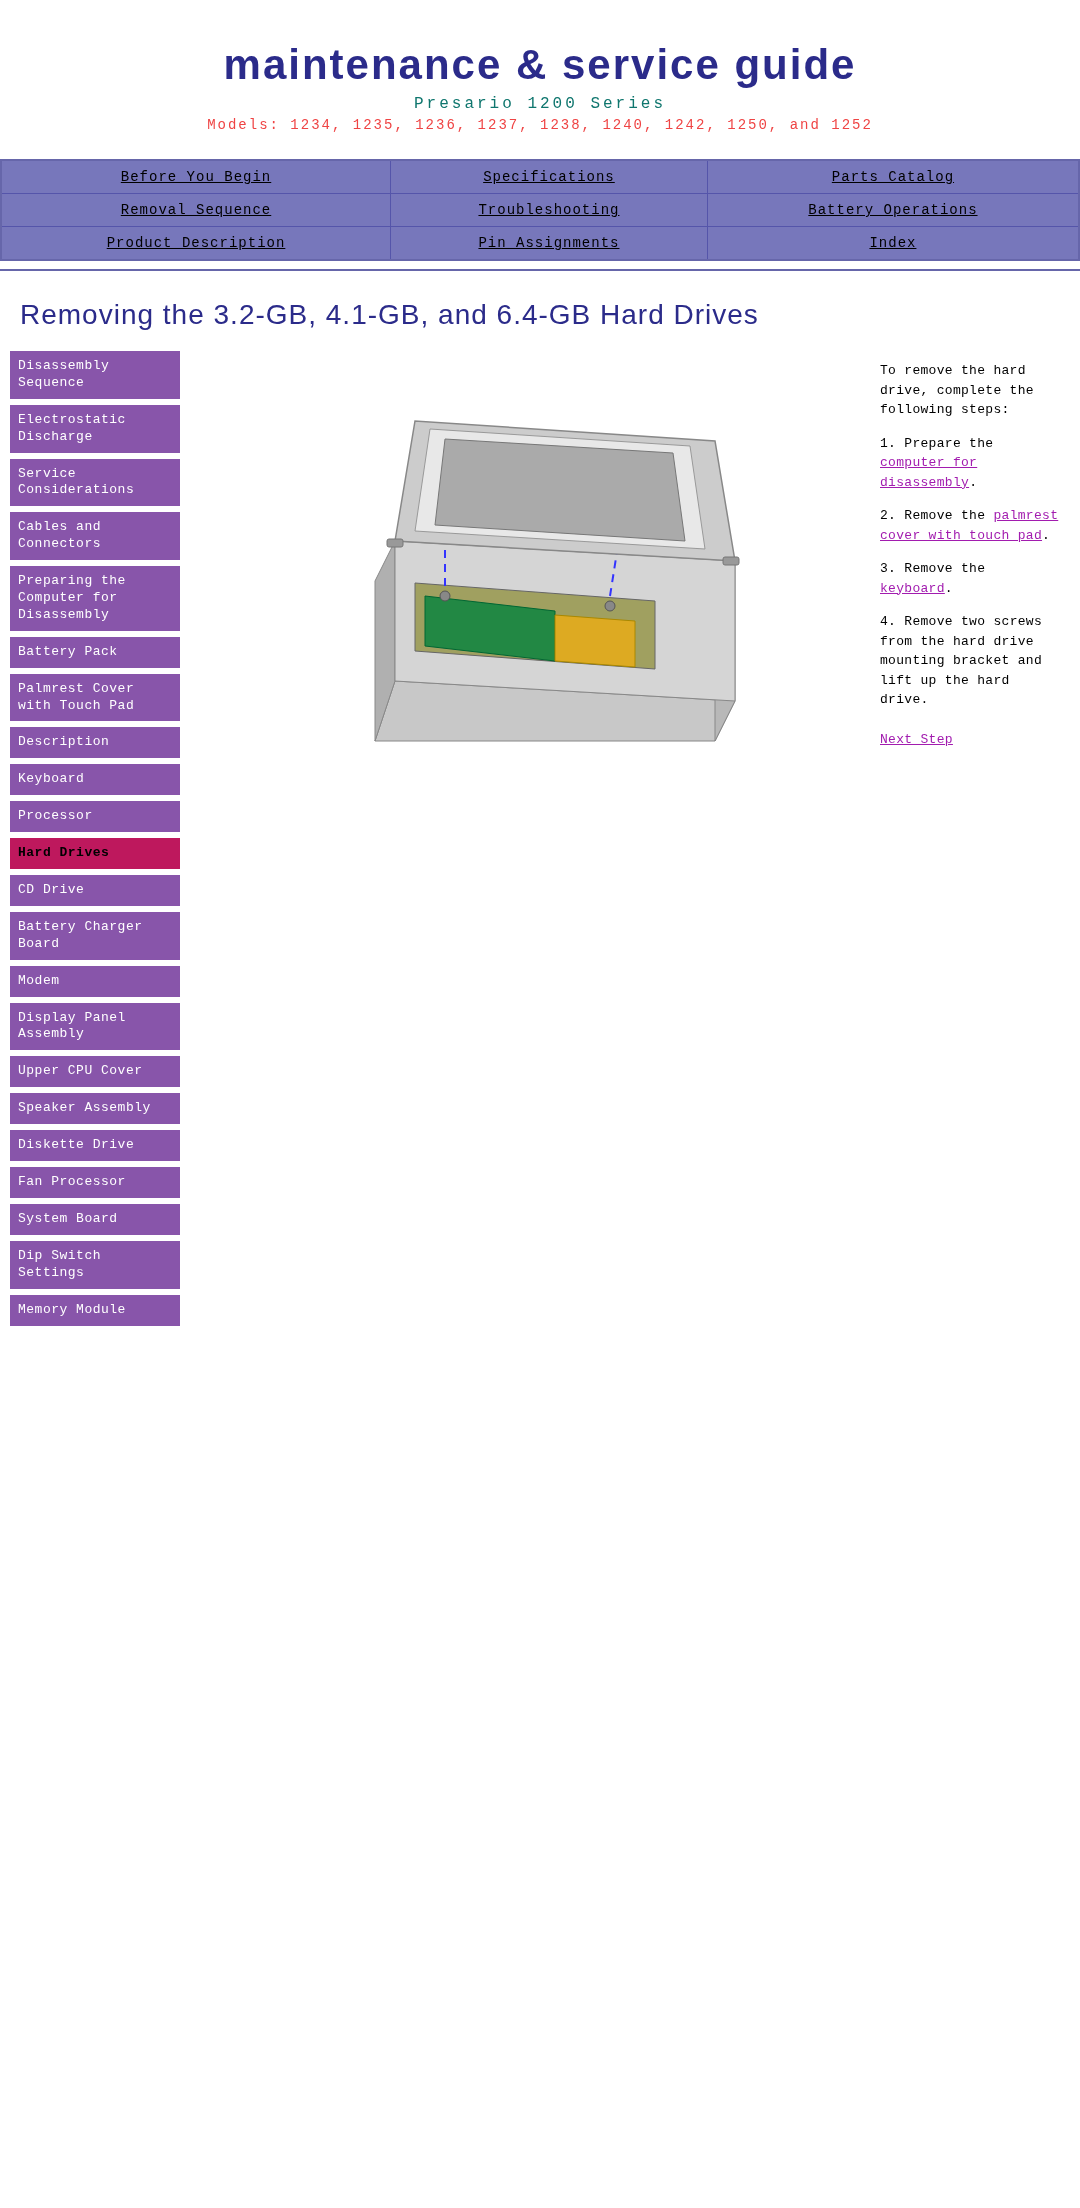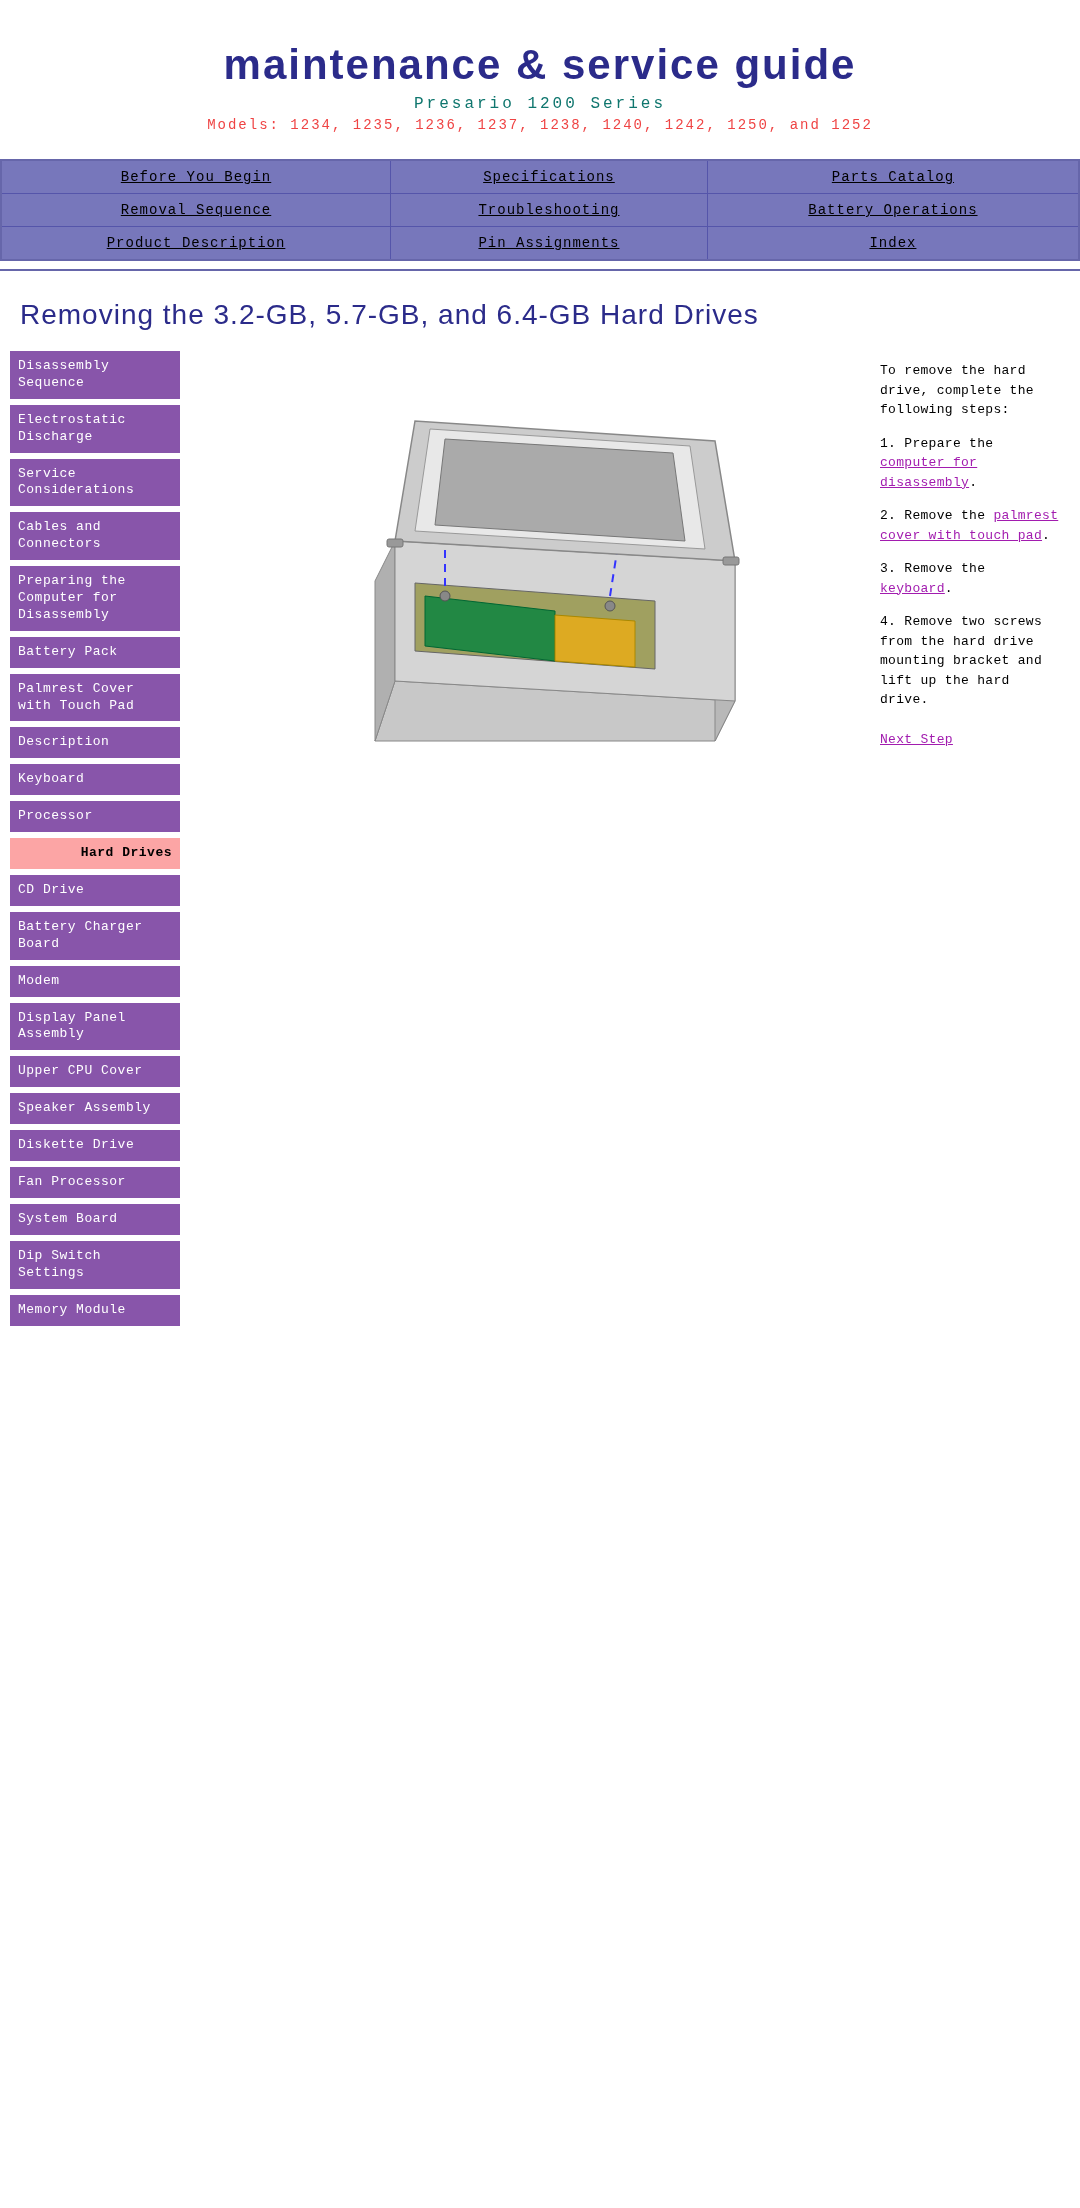--- a/index.html
+++ b/index.html
@@ -85,24 +85,23 @@
       background: #8855aa;
       color: #ffffff;
       padding: 7px 8px;
       font-family: 'Courier New', Courier, monospace;
       font-size: 13px;
       letter-spacing: 0.5px;
       cursor: pointer;
       line-height: 1.3;
     }
     .sidebar-item.active {
-      background: #fca5a5;
+      background: #be185d;
       color: #000000;
       font-weight: bold;
-      text-align: right;
     }
     .center-image {
       flex: 1;
       display: flex;
       align-items: flex-start;
       justify-content: center;
       padding: 10px;
       min-height: 500px;
     }
     .laptop-illustration {
@@ -158,21 +157,21 @@
       <tr>
         <td><a href="#">Product Description</a></td>
         <td><a href="#">Pin Assignments</a></td>
         <td><a href="#">Index</a></td>
       </tr>
     </tbody>
 </table>
 
 <hr class="divider">
 
-<div class="page-title">Removing the 3.2-GB, 5.7-GB, and 6.4-GB Hard Drives</div>
+<div class="page-title">Removing the 3.2-GB, 4.1-GB, and 6.4-GB Hard Drives</div>
 
 <div class="main-content">
 
   <div class="sidebar" id="sidebar">
       <div class="sidebar-item">Disassembly Sequence</div>
       <div class="sidebar-item">Electrostatic Discharge</div>
       <div class="sidebar-item">Service Considerations</div>
       <div class="sidebar-item">Cables and Connectors</div>
       <div class="sidebar-item">Preparing the Computer for Disassembly</div>
       <div class="sidebar-item">Battery Pack</div>

